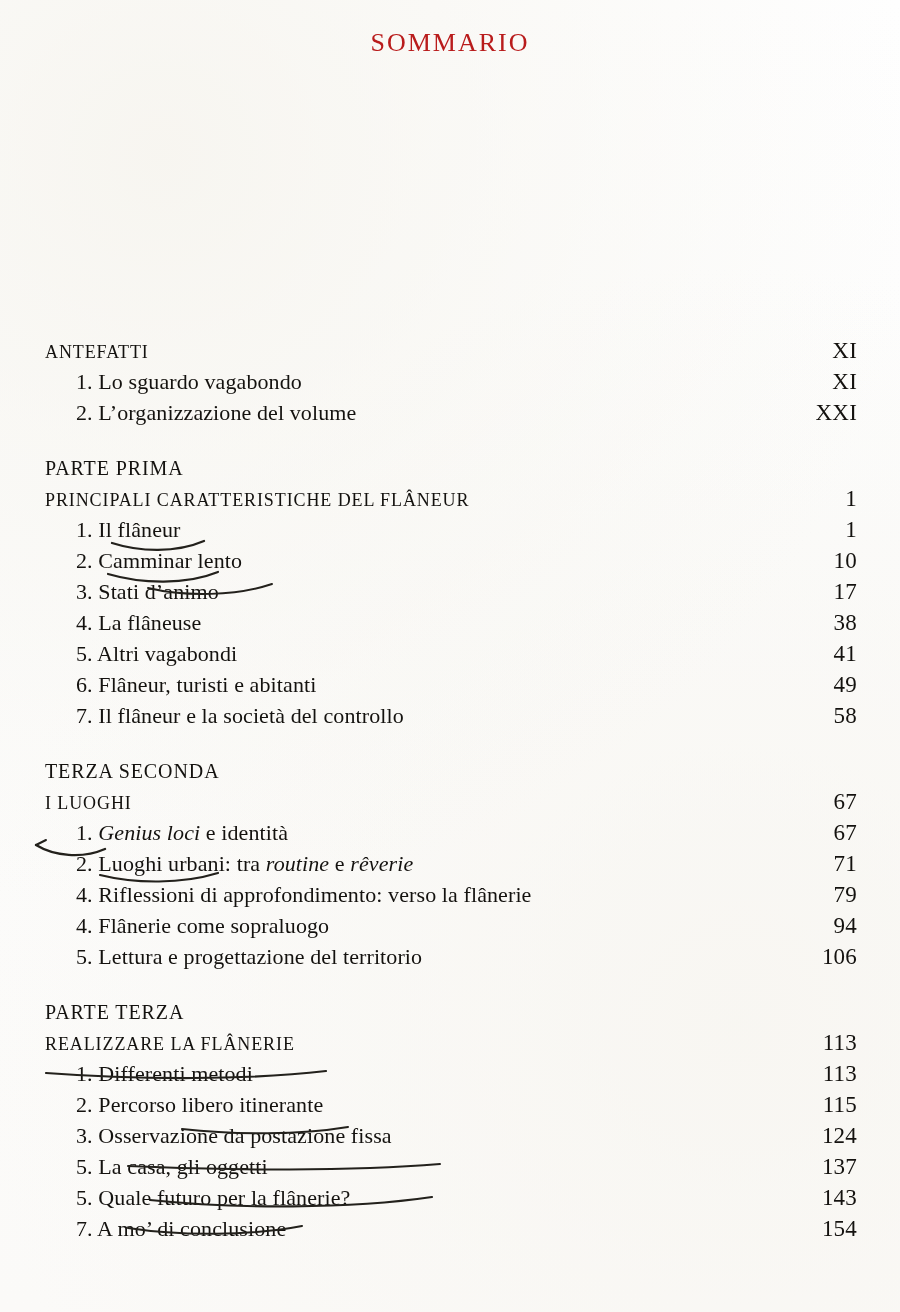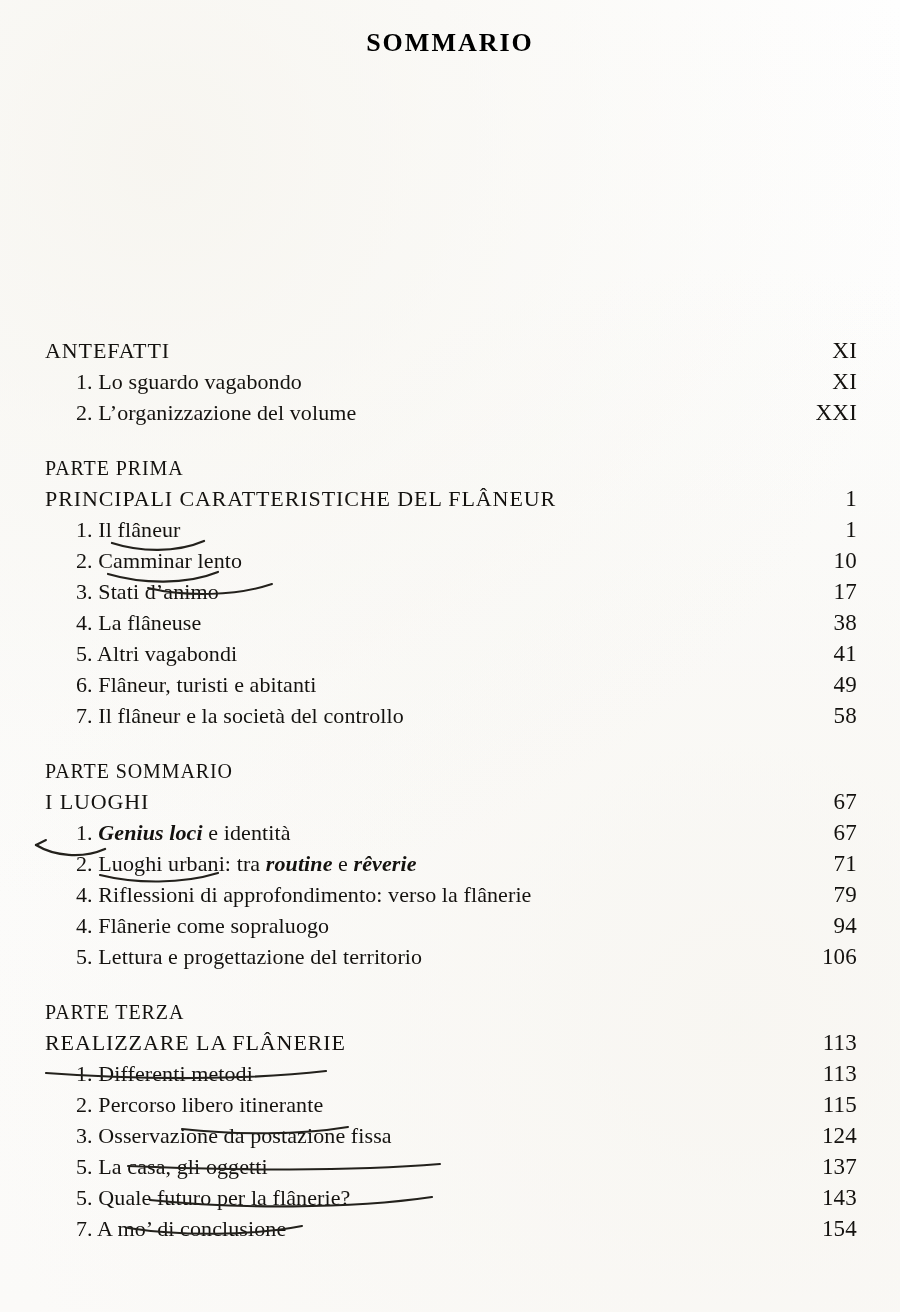--- a/index.html
+++ b/index.html
@@ -35,22 +35,22 @@
 
   
   .doc-title {
     position: absolute;
     top: 28px;
     left: 0;
     width: 900px;
     text-align: center;
     font-size: 26px;
     letter-spacing: 2.0px;
-    font-weight: 700;
-    color: #000000;
+    font-weight: 400;
+    color: #b91c1c;
   }
 
   
   .toc {
     position: absolute;
     left: 45px;
     top: 338px;
     width: 812px;
   }
 
@@ -80,37 +80,37 @@
 
   
   .row.part-label .label {
     font-size: 20px;
     letter-spacing: 0.9px;
   }
   .row.part-label { height: 29px; }
 
   
   .row.heading .label {
-    font-size: 22px;
+    font-size: 18px;
     letter-spacing: 0.9px;
   }
   .row.heading .pageno {
     font-size: 23px;
   }
 
   
   .row.entry {
     padding-left: 31px;
   }
   .row.entry .label {
     font-size: 22px;
     letter-spacing: 0.1px;
   }
 
-  .it { font-style: italic; font-weight: bold; }
+  .it { font-style: italic; }
 
   
   .marks {
     position: absolute;
     inset: 0;
     pointer-events: none;
   }
   .marks svg {
     position: absolute;
     left: 0;
@@ -176,21 +176,21 @@
           <span class="label">6. Flâneur, turisti e abitanti</span>
           <span class="pageno">49</span>
         </div>
         <div class="row entry">
           <span class="label">7. Il flâneur e la società del controllo</span>
           <span class="pageno">58</span>
         </div>
       </div>
       <div class="group">
         <div class="row part-label">
-          <span class="label">PARTE SOMMARIO</span>
+          <span class="label">TERZA SECONDA</span>
         </div>
         <div class="row heading">
           <span class="label">I LUOGHI</span>
           <span class="pageno">67</span>
         </div>
         <div class="row entry">
           <span class="label">1. <span class="it">Genius loci</span> e identità</span>
           <span class="pageno">67</span>
         </div>
         <div class="row entry">

